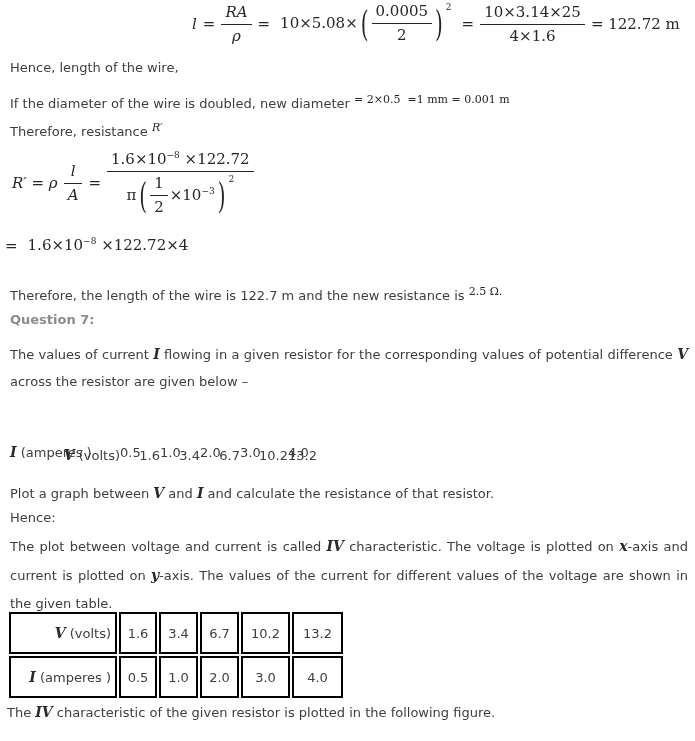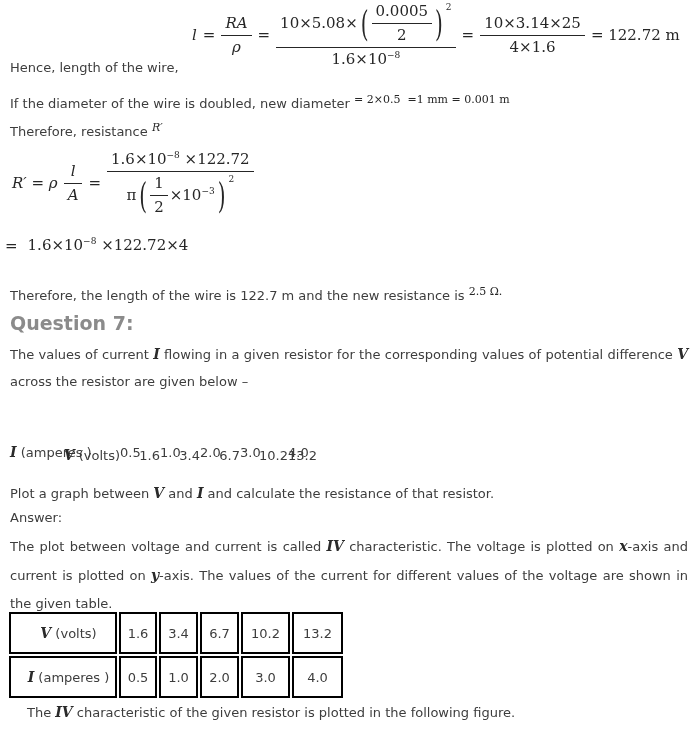--- a/index.html
+++ b/index.html
@@ -19,21 +19,21 @@
   .frac > .num { padding:0 4px 2px; text-align:center; }
   .frac > .den { border-top:1px solid #262626; padding:2px 4px 0; text-align:center; align-self:stretch; }
   .num.row, .den.row { display:inline-flex; align-items:center; justify-content:center; gap:2px; }
   .bp { display:inline-block; font-size:20px; line-height:1; transform:scaleY(1.8); padding:0 1px; }
   sup { font-size:9px; line-height:1; }
   sup.outer { align-self:flex-start; margin-top:1px; }
   .rm { font-family:"DejaVu Serif","Liberation Serif",serif; color:#262626; font-size:11px; position:relative; top:-5px; white-space:pre; }
 
   
   .bodyline { white-space:pre-wrap; }
-  .heading { font-weight:bold; color:#8b8b8b; font-size:19px; }
+  .heading { font-weight:bold; color:#8b8b8b; font-size:13px; }
   .para { width:678px; text-align:justify; }
   .lh27 { line-height:27px; }
   .lh28 { line-height:28px; }
   .rich i, i.tv {
     font-family:"DejaVu Serif","Liberation Serif",serif;
     font-style:italic; font-weight:700; font-size:14px; color:#2a2a2a;
   }
 
   
   .vrow { white-space:nowrap; }
@@ -41,21 +41,21 @@
   .vrow .val { display:inline-block; width:40px; }
   .vrow .val.w48 { width:48px; }
   .vrow .val.last { width:auto; }
 
   
   table.datatable { border-collapse:separate; border-spacing:2px; table-layout:fixed; }
   .datatable td {
     border:2px solid #000; height:42px; vertical-align:middle;
     padding:0 4px; color:#3d3d3d; background:#fff;
   }
-  .datatable td.labcell { text-align:center; padding-left:15px; }
+  .datatable td.labcell { text-align:right; padding-left:15px; }
   .datatable td.v { text-align:center; }
 </style>
 </head>
 <body>
 
 <div class="page">
 
   <div class="abs" style="left:192px; top:2px;">
     <span class="eqrow math">
       <span class="mv">l</span>
@@ -69,21 +69,20 @@
         <span class="num row">
           <span>10×5.08×</span>
           <span class="bp">(</span>
           <span class="frac">
             <span class="num">0.0005</span>
             <span class="den">2</span>
           </span>
           <span class="bp">)</span>
           <sup class="outer">2</sup>
         </span>
-        <span class="den">1.6×10<sup>−8</sup></span>
       </span>
       <span>=</span>
       <span class="frac">
         <span class="num">10×3.14×25</span>
         <span class="den">4×1.6</span>
       </span>
       <span>= 122.72 m</span>
     </span>
   </div>
 
@@ -144,21 +143,21 @@
 
   <div class="abs vrow" style="left:10px; top:402px;margin-top:42px;">
     <span class="lab"><i class="tv">I</i><span> (amperes )</span></span><span class="val">0.5</span><span class="val">1.0</span><span class="val">2.0</span><span class="val w48">3.0</span><span class="val last">4.0</span>
   </div>
   <div class="abs vrow" style="left:10px; top:447px;text-align:right;">
     <span class="lab"><i class="tv">V</i><span> (volts)</span></span><span class="val">1.6</span><span class="val">3.4</span><span class="val">6.7</span><span class="val w48">10.2</span><span class="val last">13.2</span>
   </div>
 
   <div class="abs rich" style="left:10px; top:485px;">Plot a graph between <i>V</i> and <i>I</i> and calculate the resistance of that resistor.</div>
 
-  <div class="abs" style="left:10px; top:510px;">Answer:</div>
+  <div class="abs" style="left:10px; top:510px;">Hence:</div>
 
   <div class="abs para lh28 rich" style="left:10px; top:532px;">The plot between voltage and current is called <i>IV</i> characteristic. The voltage is plotted on <i>x</i>-axis and current is plotted on <i>y</i>-axis. The values of the current for different values of the voltage are shown in the given table.</div>
 
   <div class="abs" style="left:7px; top:610px;">
     <table class="datatable">
       <colgroup>
         <col style="width:108px">
           <col style="width:38px">
           <col style="width:39px">
           <col style="width:39px">
@@ -179,15 +178,15 @@
         <td class="v">0.5</td>
         <td class="v">1.0</td>
         <td class="v">2.0</td>
         <td class="v">3.0</td>
         <td class="v">4.0</td>
       </tr>
     </tbody>
       </table>
   </div>
 
-  <div class="abs rich" style="left:7px; top:704px;margin-left:20px;">The <i>IV</i> characteristic of the given resistor is plotted in the following figure.</div>
+  <div class="abs rich" style="left:7px; top:704px;">The <i>IV</i> characteristic of the given resistor is plotted in the following figure.</div>
 
 </div>
 
 </body></html>

